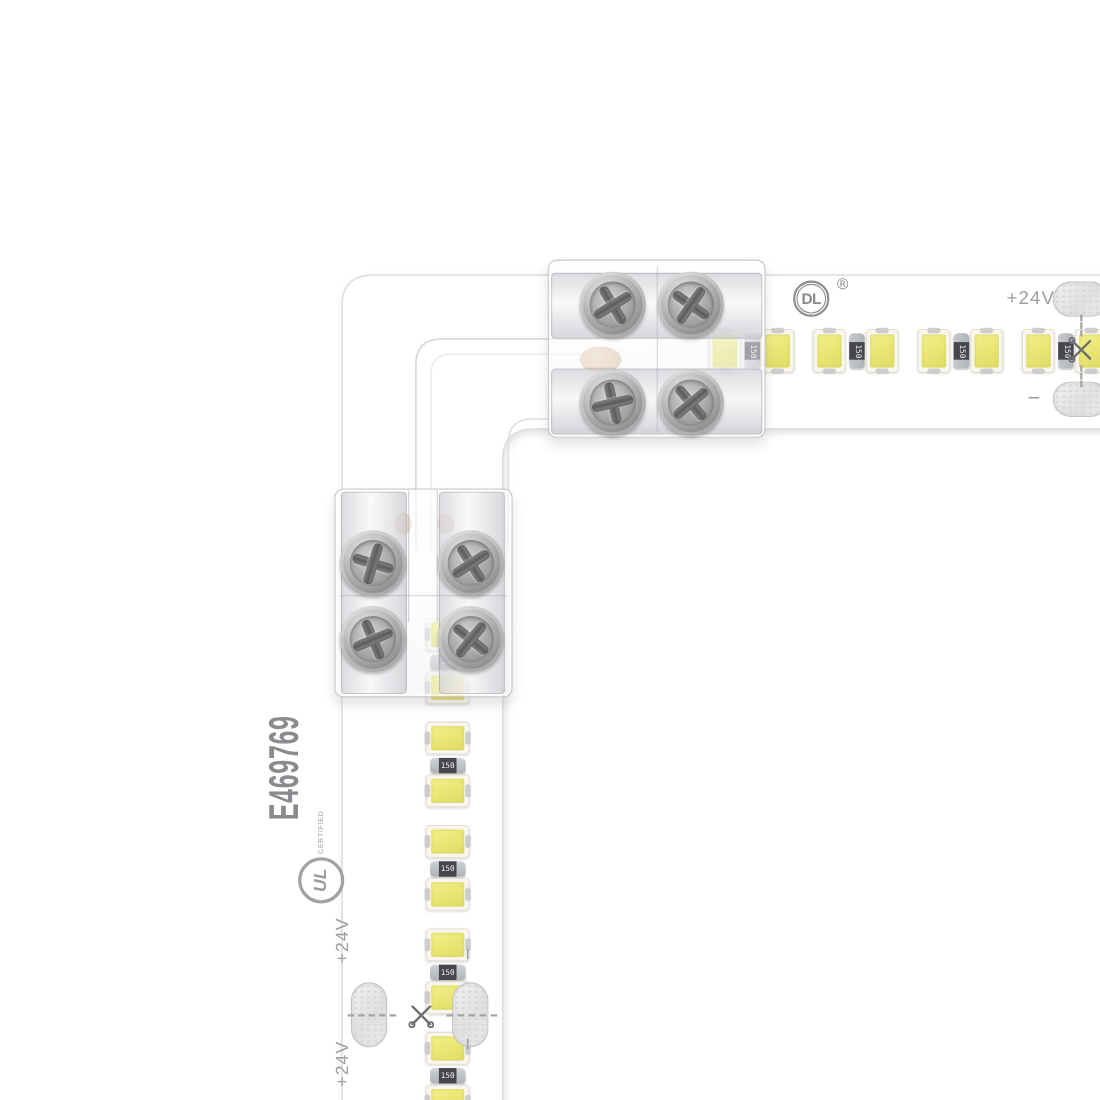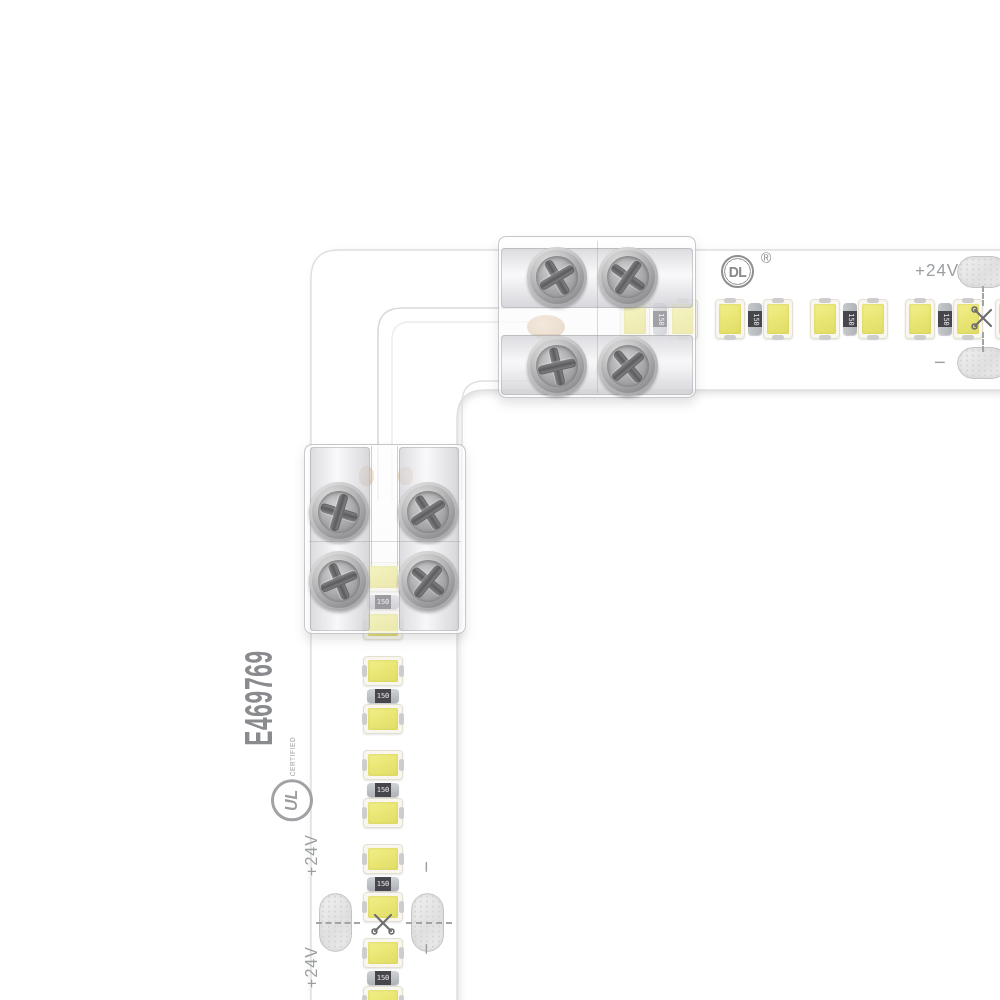--- a/index.html
+++ b/index.html
@@ -8,21 +8,21 @@
   .stage *{box-sizing:border-box;}
 
   
   .pcb-svg{position:absolute;left:0;top:0;z-index:1;}
 
   
   .copper{position:absolute;z-index:2;background:radial-gradient(circle at 40% 35%,#d9b383,#bd9157 75%);
           opacity:.8;filter:blur(.6px);}
 
   
-  #components{position:absolute;inset:0;z-index:3;}
+  #components{position:absolute;inset:0;z-index:3;margin-left:24px;}
   .led{position:absolute;background:#f8f6ee;border:1px solid #e3dfd1;border-radius:4px;
        box-shadow:0 1px 2px rgba(110,110,110,.18);}
   .led .chip{position:absolute;background:linear-gradient(155deg,#f2ef8a,#e9e573 55%,#e0dc66);
              border-radius:2px;box-shadow:inset 0 0 3px #d2ce5e;}
   .led-h{width:30px;height:40px;}
   .led-h .chip{inset:4px 3px;}
   .led-v{width:40px;height:30px;}
   .led-v .chip{inset:3px 4px;}
   .led-h::before,.led-h::after{content:"";position:absolute;left:50%;width:12px;height:5px;margin-left:-6px;
        background:#cdcdcd;border-radius:3px;}
@@ -36,21 +36,21 @@
   .res-h{width:14px;height:32px;background:linear-gradient(90deg,#c6c9cc,#b0b3b7);}
   .res-v{width:32px;height:14px;}
   .res .rbody{position:absolute;background:#46464c;display:flex;align-items:center;justify-content:center;
        color:#e9e9e9;font-size:7px;font-family:"DejaVu Sans Mono",monospace;line-height:1;overflow:hidden;}
   .res-h .rbody{left:0;right:0;top:8px;bottom:8px;}
   .res-h .rbody span{transform:rotate(90deg);display:block;}
   .res-v .rbody{top:0;bottom:0;left:8px;right:8px;}
 
   
   .silk{position:absolute;z-index:4;color:#8f9193;}
-  .brand{display:flex;align-items:flex-end;gap:7px;left:721px;top:254px;height:34px;}
+  .brand{display:flex;align-items:center;gap:7px;left:721px;top:254px;height:34px;}
   .dl-circle{width:33px;height:33px;border:2px solid #8d8f91;border-radius:50%;position:relative;
              display:flex;align-items:center;justify-content:center;}
   .dl-circle::before{content:"";position:absolute;inset:1px;border:1.5px solid #8d8f91;border-radius:50%;}
   .dl-circle span{font-size:14px;font-weight:bold;letter-spacing:-.5px;color:#87898b;}
   .brand-name{font-size:30px;font-weight:bold;letter-spacing:.5px;color:#85878a;line-height:33px;}
   .brand-reg{font-size:14px;color:#8a8c8e;align-self:flex-start;margin-top:-4px;}
   .v24{font-size:17px;letter-spacing:1px;color:#9da0a3;white-space:nowrap;}
   .v24-top{left:915px;top:261px;}
   .neg{font-size:20px;color:#9da0a3;}
   .neg-top{left:934px;top:351px;}

